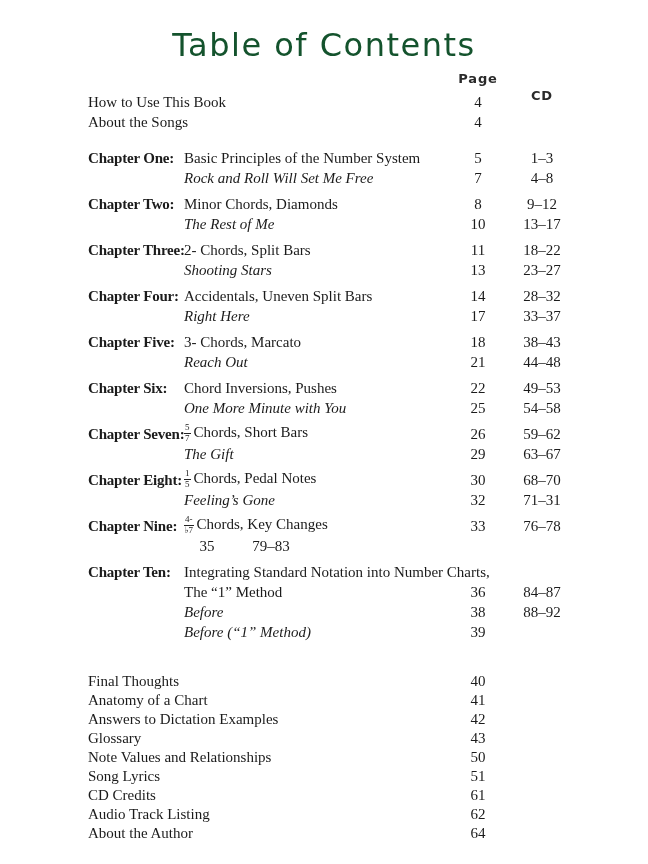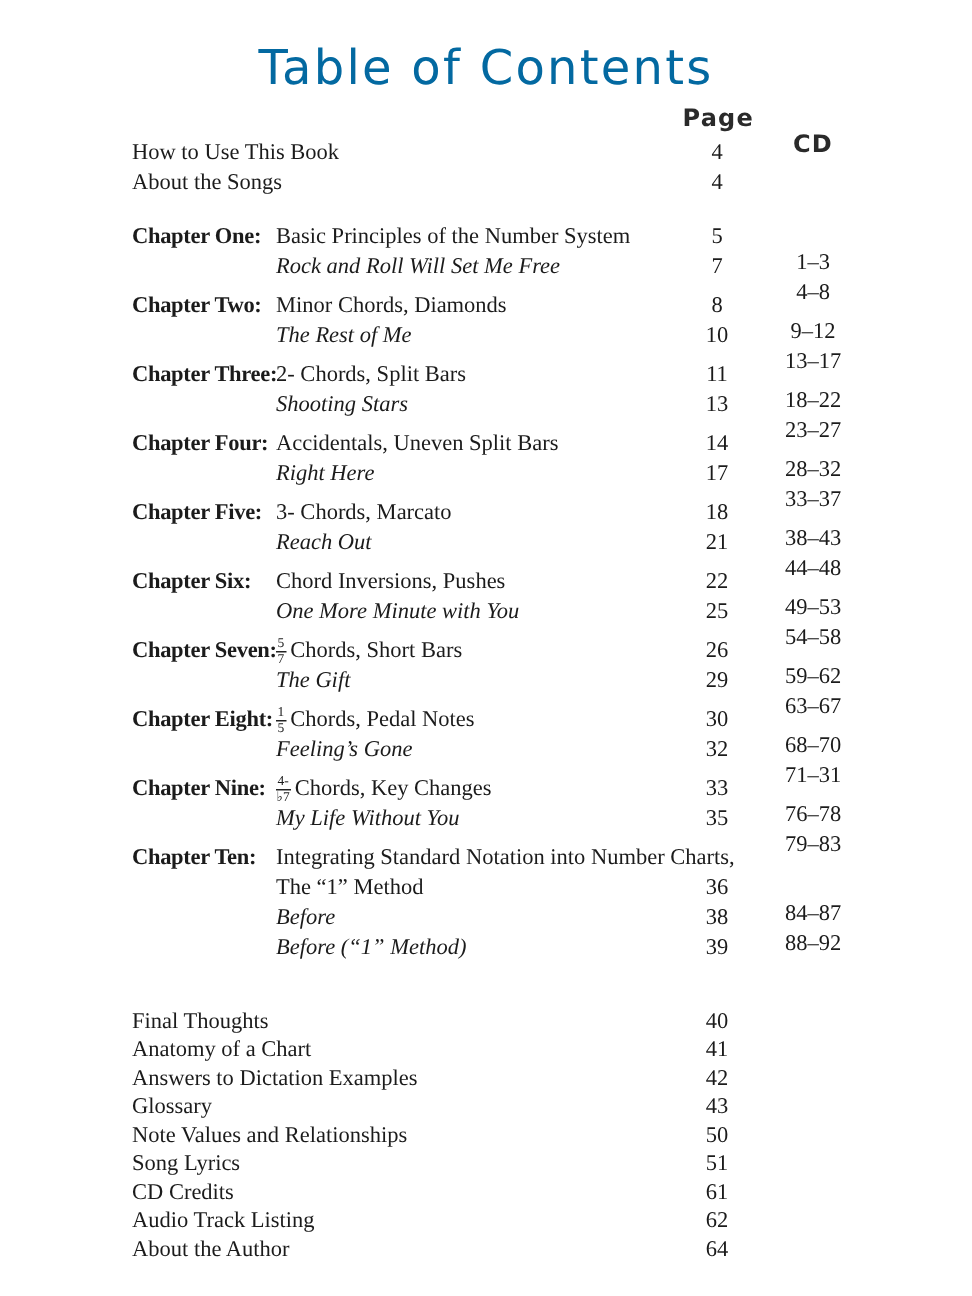--- a/index.html
+++ b/index.html
@@ -3,33 +3,33 @@
 <meta charset="utf-8">
 <style>
   html,body { margin:0; padding:0; background:#fff; }
   .page {
     position:relative; width:648px; height:864px; background:#ffffff;
     font-family:"Liberation Serif", serif; color:#1b1b1b; overflow:hidden;
   }
   .title {
     margin:26px 0 4px 0; text-align:center;
     font-family:"DejaVu Sans", sans-serif; font-weight:400;
-    font-size:32px; line-height:38px; letter-spacing:1.5px; color:#0369a1;
+    font-size:32px; line-height:38px; letter-spacing:1.5px; color:#14532d;
   }
   .content { position:absolute; left:88px; top:70px; width:495px; }
-  .row { display:flex; align-items:flex-start; height:20px; font-size:15px; line-height:20px; }
+  .row { display:flex; align-items:flex-end; height:20px; font-size:15px; line-height:20px; }
   .col-label { width:96px; flex:none; font-weight:bold; white-space:nowrap; letter-spacing:-0.2px; }
   .col-desc  { width:271px; flex:none; white-space:nowrap; }
   .col-span  { width:367px; flex:none; white-space:nowrap; }
   .col-page  { width:46px; flex:none; text-align:center; }
   .col-cd    { width:82px; flex:none; text-align:center;margin-top:17px; }
   .italic .col-desc { font-style:italic; }
   .hdr-row { display:flex; height:18px; margin-bottom:4px; }
   .hdr {
-    font-family:"DejaVu Sans", sans-serif; font-size:16px; line-height:18px;
+    font-family:"DejaVu Sans", sans-serif; font-size:13px; line-height:18px;
     letter-spacing:0.8px; color:#2a2a2a; font-weight:bold;
   }
   #front-list { margin-bottom:16px; }
   .chapter-block { margin-bottom:6px; }
   #back-list { margin-top:30px; }
   #back-list .row { height:19px; line-height:19px; }
   .frac {
     display:inline-block; text-align:center; font-size:9px; line-height:1.1;
     vertical-align:-4px; margin-right:3px;
   }
@@ -177,21 +177,20 @@
         </div>
         <div class="chapter-block">
           <div class="row ">
             <span class="col-label">Chapter Nine:</span>
             <span class="col-desc"><span class="frac"><span class="num">4-</span><span class="den">♭7</span></span>Chords, Key Changes</span>
             <span class="col-page">33</span>
             <span class="col-cd">76–78</span>
           </div>
           <div class="row italic">
             <span class="col-label"></span>
-            <span class="col-desc">My Life Without You</span>
             <span class="col-page">35</span>
             <span class="col-cd">79–83</span>
           </div>
         </div>
         <div class="chapter-block">
           <div class="row ">
             <span class="col-label">Chapter Ten:</span>
             <span class="col-desc">Integrating Standard Notation into Number Charts,</span>
             <span class="col-page"></span>
             <span class="col-cd"></span>

